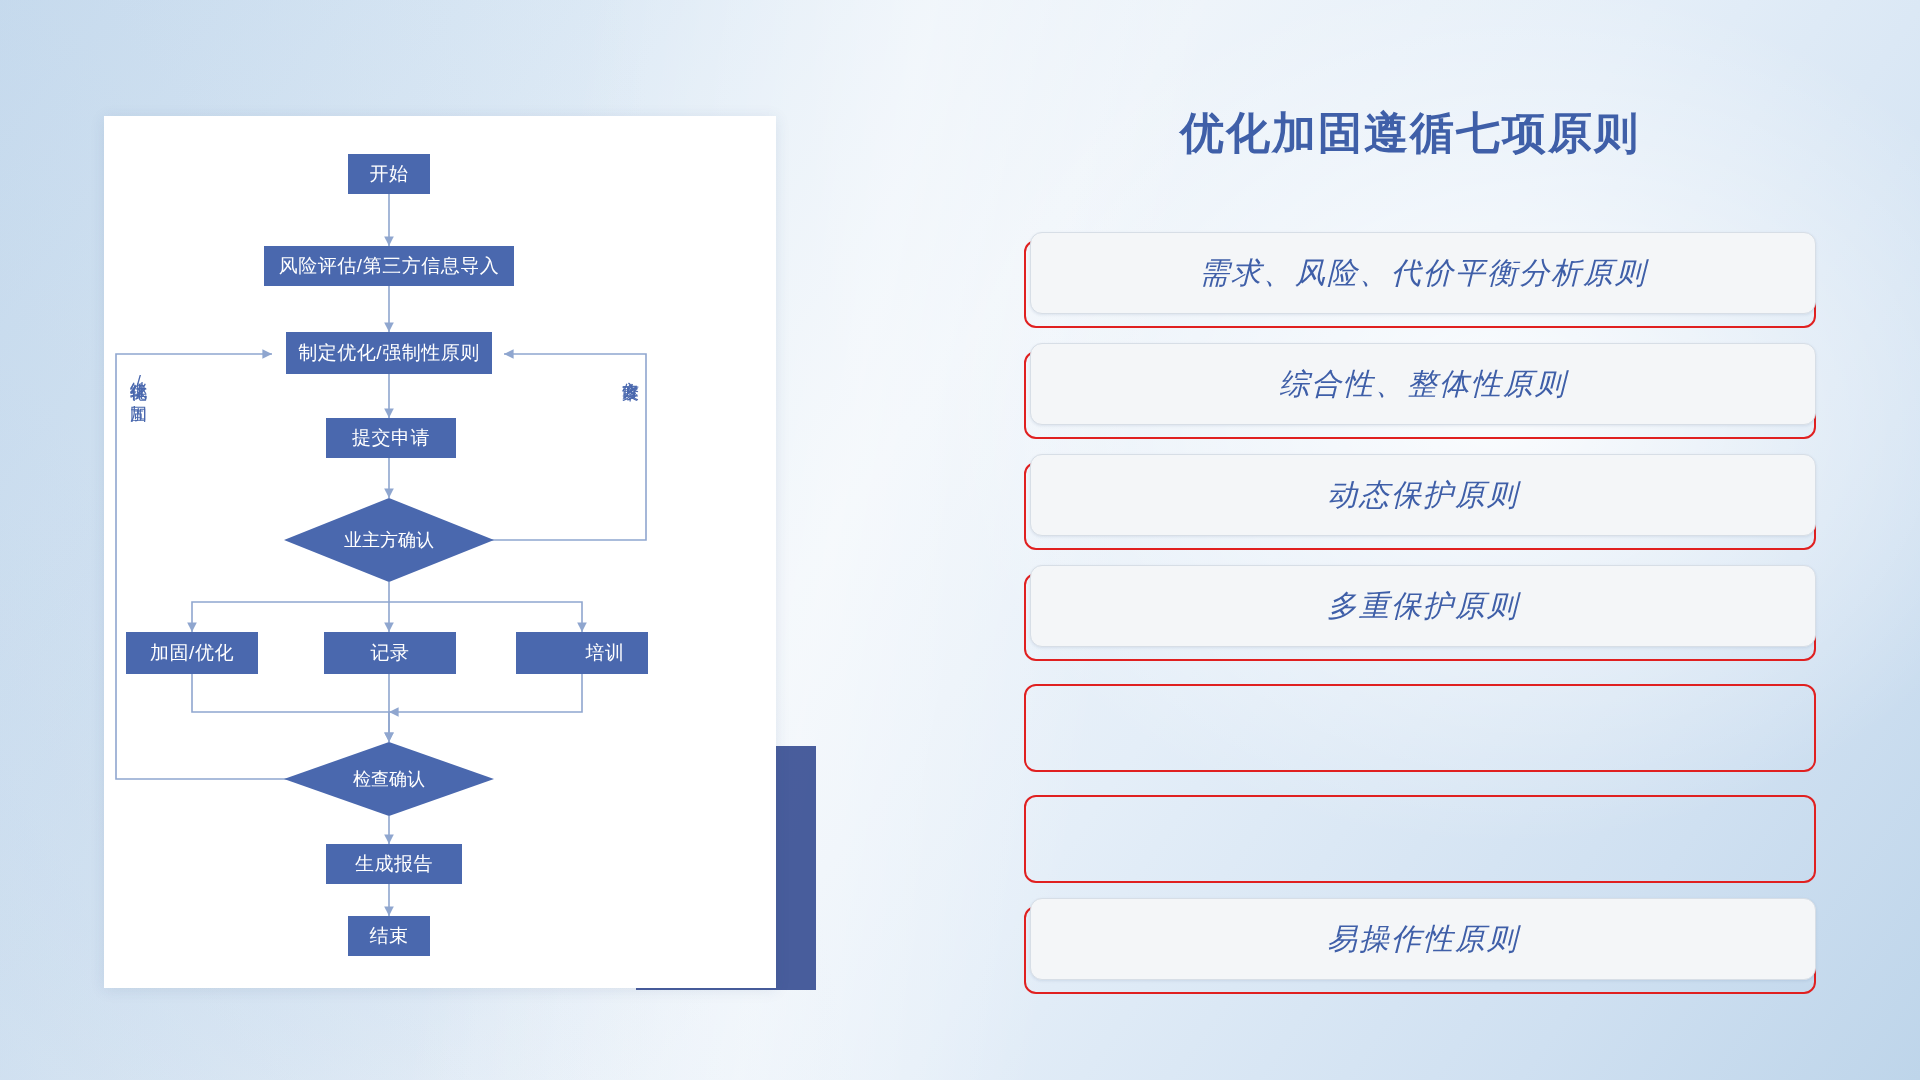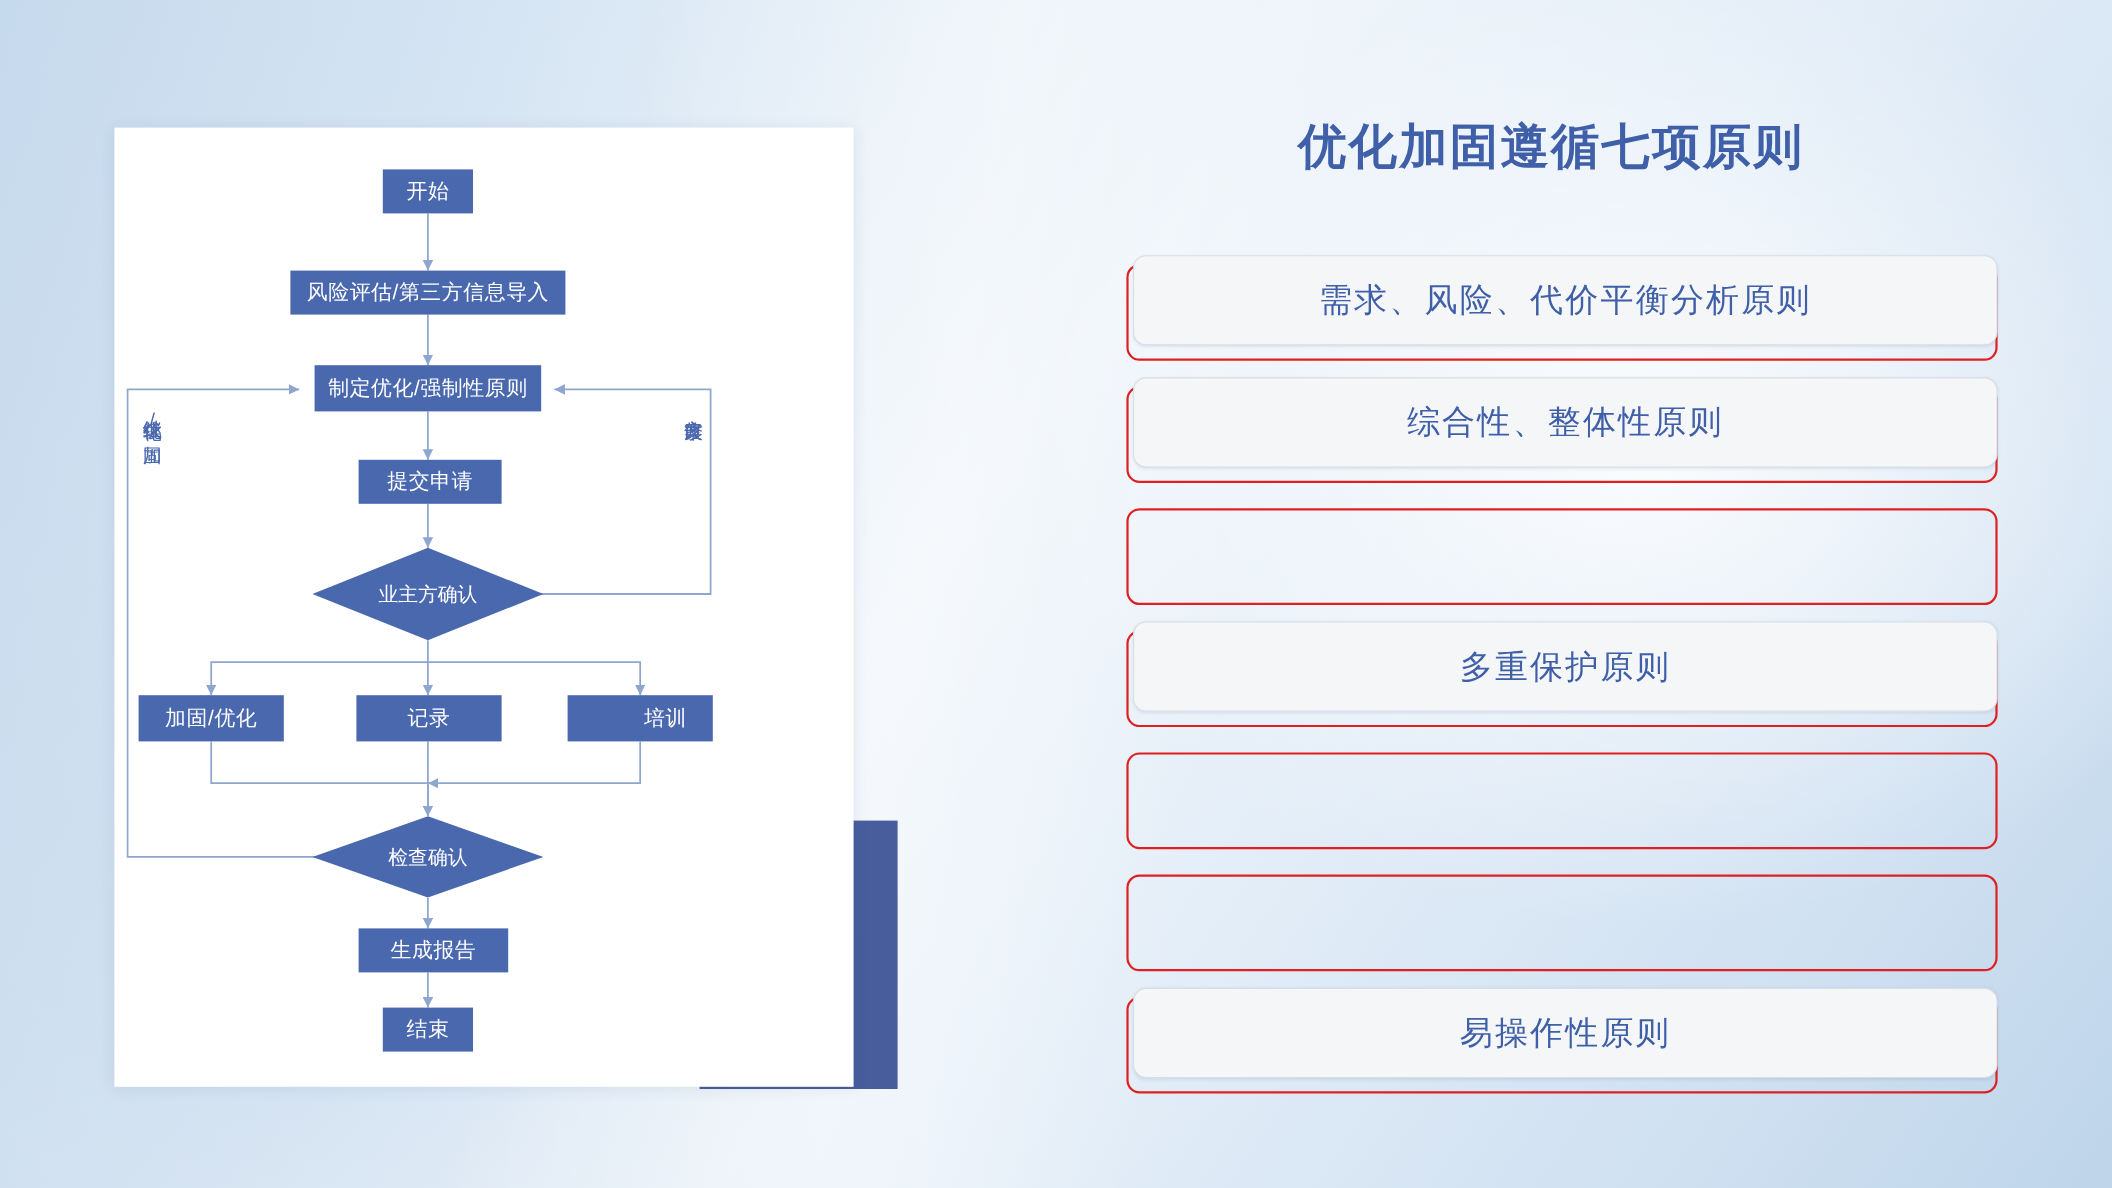--- a/index.html
+++ b/index.html
@@ -110,20 +110,21 @@
     font-size: 44px;
     font-weight: bold;
     color: #3f5fa8;
     letter-spacing: 2px;
   }
   .pill-list {
     position: absolute;
     left: 1024px;
     top: 232px;
     width: 792px;
+    font-style: italic;
   }
   .pill-row {
     position: relative;
     height: 100px;
     margin-bottom: 11px;
   }
   .pill-accent {
     position: absolute;
     left: 0;
     top: 8px;
@@ -268,20 +269,23 @@
 
     <div class="pill-row">
       <div class="pill-accent"></div>
       <div class="pill">
         <span class="pill-label">综合性、整体性原则</span>
       </div>
     </div>
 
     <div class="pill-row">
       <div class="pill-accent"></div>
+      <div class="pill">
+        <span class="pill-label">动态保护原则</span>
+      </div>
     </div>
 
     <div class="pill-row">
       <div class="pill-accent"></div>
       <div class="pill">
         <span class="pill-label">多重保护原则</span>
       </div>
     </div>
 
     <div class="pill-row">

